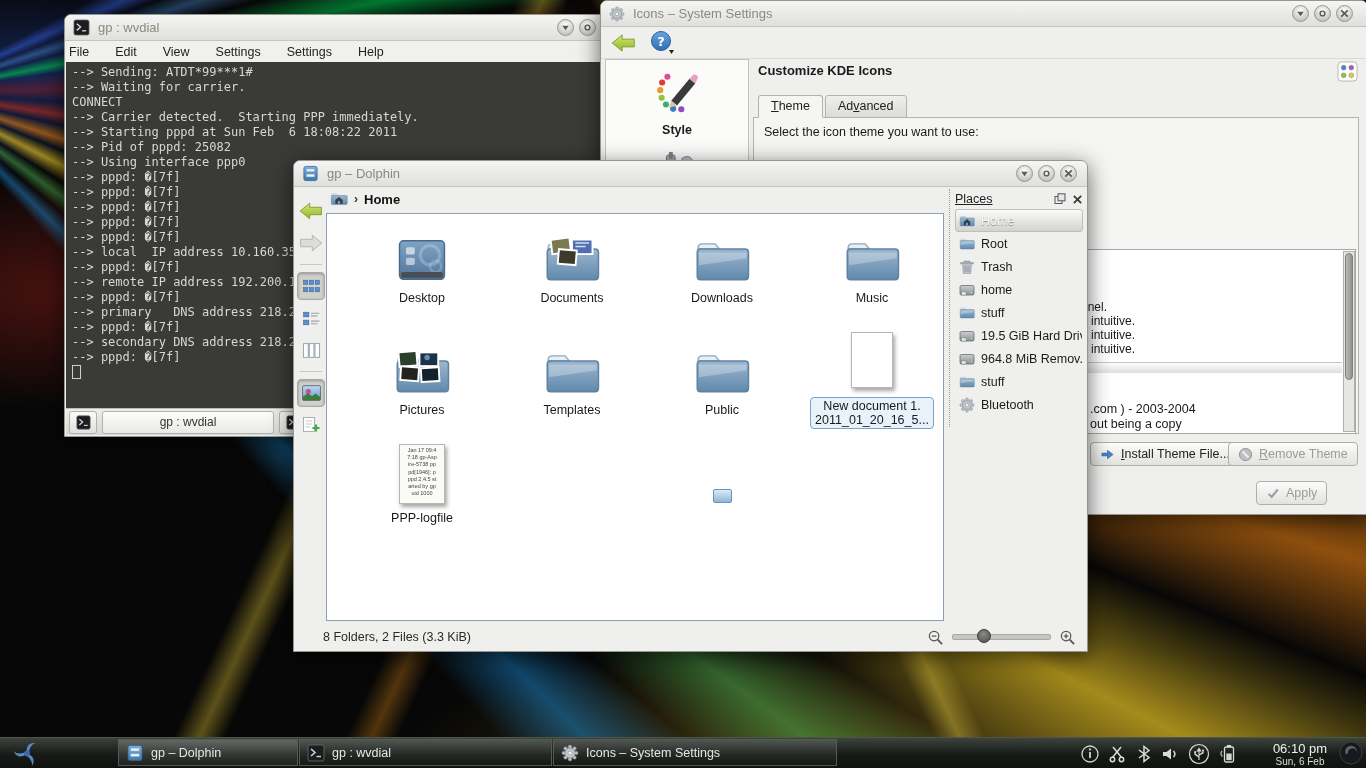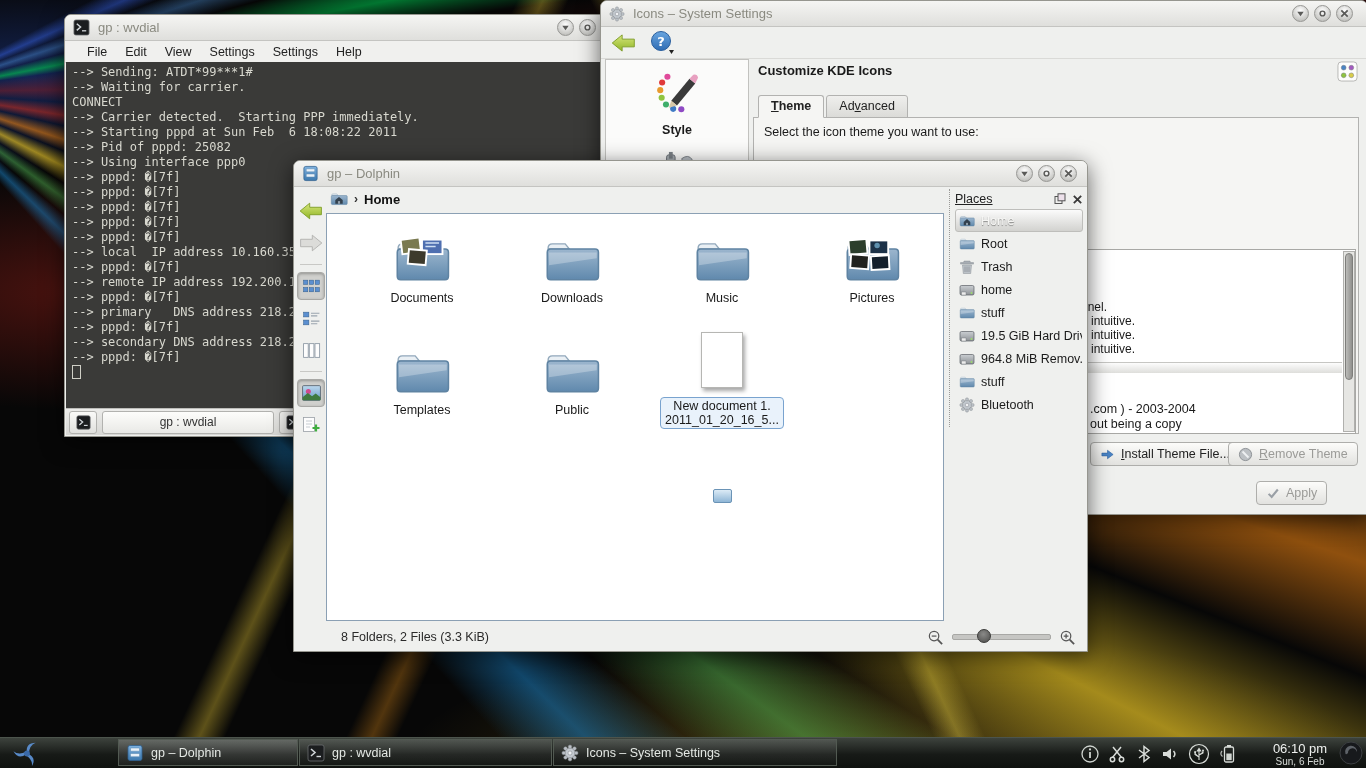--- a/index.html
+++ b/index.html
@@ -42,21 +42,21 @@
     border-radius:6px 6px 0 0}
   .title{color:#8a8a80;font-size:13px;margin-left:8px;white-space:nowrap}
   .winbtns{position:absolute;right:5px;top:4px;display:flex;gap:5px}
   .winbtn{width:17px;height:17px;border-radius:50%;
     background:radial-gradient(circle at 50% 32%,#ffffff,#cacac7 68%,#aeaeab);
     border:1px solid #979794;display:flex;align-items:center;justify-content:center;box-sizing:border-box}
   .tbicon{display:flex;align-items:center}
 
   
   #term-win{left:64px;top:14px;width:558px;height:421px;z-index:1}
-  .term-menubar{height:21px;display:flex;gap:18px;padding:0 22px;align-items:center;
+  .term-menubar{height:21px;display:flex;gap:26px;padding:0 4px;align-items:center;
     font-size:12.5px;color:#222;background:#f0f0ee;border-bottom:1px solid #d4d4d1}
   .term-body{position:absolute;top:47px;bottom:28px;left:1px;right:1px;background:#3a3a38;
     padding:3px 6px;font-family:"DejaVu Sans Mono",monospace;font-size:12px;
     color:#d8d8cf;line-height:15px;white-space:pre;overflow:hidden}
   .cursor{display:inline-block;width:7px;height:12px;border:1px solid #cfcfc6;vertical-align:-2px}
   .term-tabbar{position:absolute;left:1px;right:1px;bottom:1px;height:26px;
     background:linear-gradient(#ececea,#d7d7d4);border-top:1px solid #bcbcb9;
     display:flex;align-items:center;padding:0 3px}
   .term-tabbtn{width:26px;height:21px;border:1px solid #b2b2af;border-radius:3px;
     background:linear-gradient(#fafaf8,#e0e0dd);display:flex;align-items:center;justify-content:center}
@@ -69,21 +69,21 @@
   .ss-toolbar{height:31px;display:flex;align-items:center;gap:12px;padding:0 9px;
     border-bottom:1px solid #dadad7}
   .ss-sidebar{position:absolute;left:4px;top:58px;width:144px;height:450px;
     background:#fbfbfa;border:1px solid #c2c2bf;box-sizing:border-box;text-align:center}
   .ss-side-label{font-weight:bold;font-size:12.5px;color:#1a1a1a;margin-top:3px}
   .ss-heading{position:absolute;left:157px;top:62px;font-weight:bold;font-size:13px;color:#1a1a1a}
   .ss-dots{position:absolute;right:9px;top:60px}
   .ss-tabs{position:absolute;left:157px;top:94px;display:flex;z-index:2}
   .ss-tab{padding:3px 12px 4px;border:1px solid #b2b2b0;margin-right:2px;font-size:12.5px;color:#222;
     background:linear-gradient(#efefed,#dbdbd8);border-radius:3px 3px 0 0}
-  .ss-tab.active{background:#f5f5f3;border-bottom:1px solid #f5f5f3;font-weight:bold}
+  .ss-tab.active{background:#f5f5f3;border-bottom:1px solid #f5f5f3;font-weight:normal}
   .ss-frame{position:absolute;left:152px;top:116px;width:606px;height:317px;
     border:1px solid #b2b2b0;background:#f5f5f3;box-sizing:border-box}
   .ss-instruction{position:absolute;left:163px;top:124px;font-size:12.5px;color:#1a1a1a}
   .ss-list{position:absolute;left:157px;top:248px;width:598px;height:185px;background:#fff;
     border:1px solid #a8a8a5;box-sizing:border-box}
   .ss-frag{position:absolute;font-size:12px;color:#1a1a1a}
   .ss-band{position:absolute;left:158px;top:361px;width:583px;height:10px;
     background:linear-gradient(#fdfdfd,#dededb);border-top:1px solid #c6c6c3}
   .ss-scroll{position:absolute;left:742px;top:250px;width:12px;height:181px;
     background:#e6e6e3;border:1px solid #b0b0ad;box-sizing:border-box}
@@ -116,21 +116,21 @@
   .iconbox{height:64px;display:flex;align-items:flex-end;justify-content:center}
   .gitem.filetype .iconbox{height:60px;align-items:flex-start}
   .glabel{margin-top:5px;font-size:12.5px;color:#1a1a1a;text-align:center;line-height:14px;
     padding:1px 4px;border:1px solid transparent}
   .glabel.sel{border:1px solid #79a3cf;background:rgba(215,232,248,.55);border-radius:4px}
   .page{width:42px;height:56px;background:#fff;border:1px solid #b6b6b3;
     box-shadow:2px 3px 4px rgba(0,0,0,.35);box-sizing:border-box}
   .page.log{width:46px;height:60px;background:#fafaf7;padding:2px 1px;overflow:hidden;
     font-size:5.5px;line-height:7.2px;color:#444;text-align:center;font-family:"Liberation Sans",sans-serif}
   .d-status{position:absolute;left:1px;right:1px;bottom:1px;height:26px;display:flex;align-items:center}
-  .d-status-text{margin-left:46px;font-size:12.5px;color:#2a2a2a}
+  .d-status-text{margin-left:28px;font-size:12.5px;color:#2a2a2a}
   .d-zoom{position:absolute;right:10px;display:flex;align-items:center;gap:8px}
   .d-track{width:97px;height:4px;background:#c6c6c3;border:1px solid #a8a8a5;border-radius:2px;position:relative}
   .d-handle{position:absolute;left:24px;top:-6px;width:14px;height:14px;border-radius:50%;
     background:radial-gradient(circle at 45% 35%,#8a8a88,#4c4c4a);border:1px solid #3a3a38;box-sizing:border-box}
   
   .places{position:absolute;left:655px;top:28px;width:134px;height:238px;
     border-left:1px dotted #9a9a97;padding-left:5px;box-sizing:border-box}
   .places-head{display:flex;align-items:center;height:20px}
   .places-title{font-size:12.5px;color:#222;text-decoration:underline}
   .places-head .sp{flex:1}
@@ -480,20 +480,35 @@
           <rect x="2.5" y="2.5" width="11" height="14" fill="#fdfdfd" stroke="#9aa0a6" stroke-width="0.8"></rect>
           <path d="M5 6 h6 M5 9 h6 M5 12 h4" stroke="#c0c6cc" stroke-width="0.9"></path>
           <path d="M15 9.5 v7 M11.5 13 h7" stroke="#3fae3f" stroke-width="2.2"></path>
         </svg>
       </span>
   </div>
   <div class="d-view">
     <div class="d-grid" id="dolphin-grid">
         <div class="gitem">
           <div class="iconbox">
+            <svg width="56" height="48.16" viewBox="0 0 34 30">
+              <rect x="3" y="3" width="28" height="24" rx="2.5" fill="url(#gDesk)" stroke="#49688a" stroke-width="0.9"></rect>
+              <circle cx="22" cy="12" r="6" fill="none" stroke="rgba(255,255,255,0.22)" stroke-width="2"></circle>
+              <circle cx="25.5" cy="19" r="3.5" fill="none" stroke="rgba(255,255,255,0.18)" stroke-width="1.6"></circle>
+              <rect x="7" y="7" width="5.5" height="4.5" rx="1" fill="#c9d5e0"></rect>
+              <rect x="7" y="13.5" width="5.5" height="4.5" rx="1" fill="#b9c8d7"></rect>
+              <rect x="4" y="22.5" width="26" height="3.5" rx="1" fill="#484d53"></rect>
+            </svg>
+          </div>
+          <div class="glabel">
+            <div>Desktop</div>
+          </div>
+        </div>
+        <div class="gitem">
+          <div class="iconbox">
             <svg width="58" height="48.14" viewBox="0 0 34 28">
               <path d="M3 7 q0-2.5 2.5-2.5 h7.5 l2.5 3 h-12.5 z" fill="#e9eff4" stroke="#92a8bb" stroke-width="0.8"></path>
               <path d="M4.5 7.5 h26 q2 0 2 2 v14 q0 2 -2 2 h-26 q-2 0 -2-2 v-14 q0-2 2-2 z" fill="url(#gFold)" stroke="#5f83a2" stroke-width="0.9"></path>
               <g stroke="#fff" stroke-width="1.1">
                 <rect x="5" y="1.5" width="11" height="8.5" fill="#7a7a50" transform="rotate(-7 10 6)"></rect>
                 <rect x="17" y="2" width="12" height="8.5" fill="#4f6fb0"></rect>
                 <rect x="9" y="8" width="10.5" height="8.5" fill="#3d3a2c" transform="rotate(5 14 12)"></rect>
               </g>
               <path d="M19 4 h8 M19 6 h6" stroke="#cfe0f4" stroke-width="0.9"></path>
             </svg>
@@ -568,20 +583,36 @@
             <div>Public</div>
           </div>
         </div>
         <div class="gitem filetype">
           <div class="iconbox">
             <div class="page"></div>
           </div>
           <div class="glabel sel">
             <div>New document 1.</div>
             <div>2011_01_20_16_5...</div>
+          </div>
+        </div>
+        <div class="gitem filetype">
+          <div class="iconbox">
+            <div class="page log">
+              <div>Jan 17 09:4</div>
+              <div>7:18 gp-Asp</div>
+              <div>ire-5738 pp</div>
+              <div>pd[1946]: p</div>
+              <div>ppd 2.4.5 st</div>
+              <div>arted by gp</div>
+              <div>uid 1000</div>
+            </div>
+          </div>
+          <div class="glabel">
+            <div>PPP-logfile</div>
           </div>
         </div>
       </div>
   </div>
   <div class="places">
     <div class="places-head">
       <span class="places-title">Places</span>
       <span class="sp"></span>
       <span style="display:flex">
           <svg width="12" height="12" viewBox="0 0 12 12">

